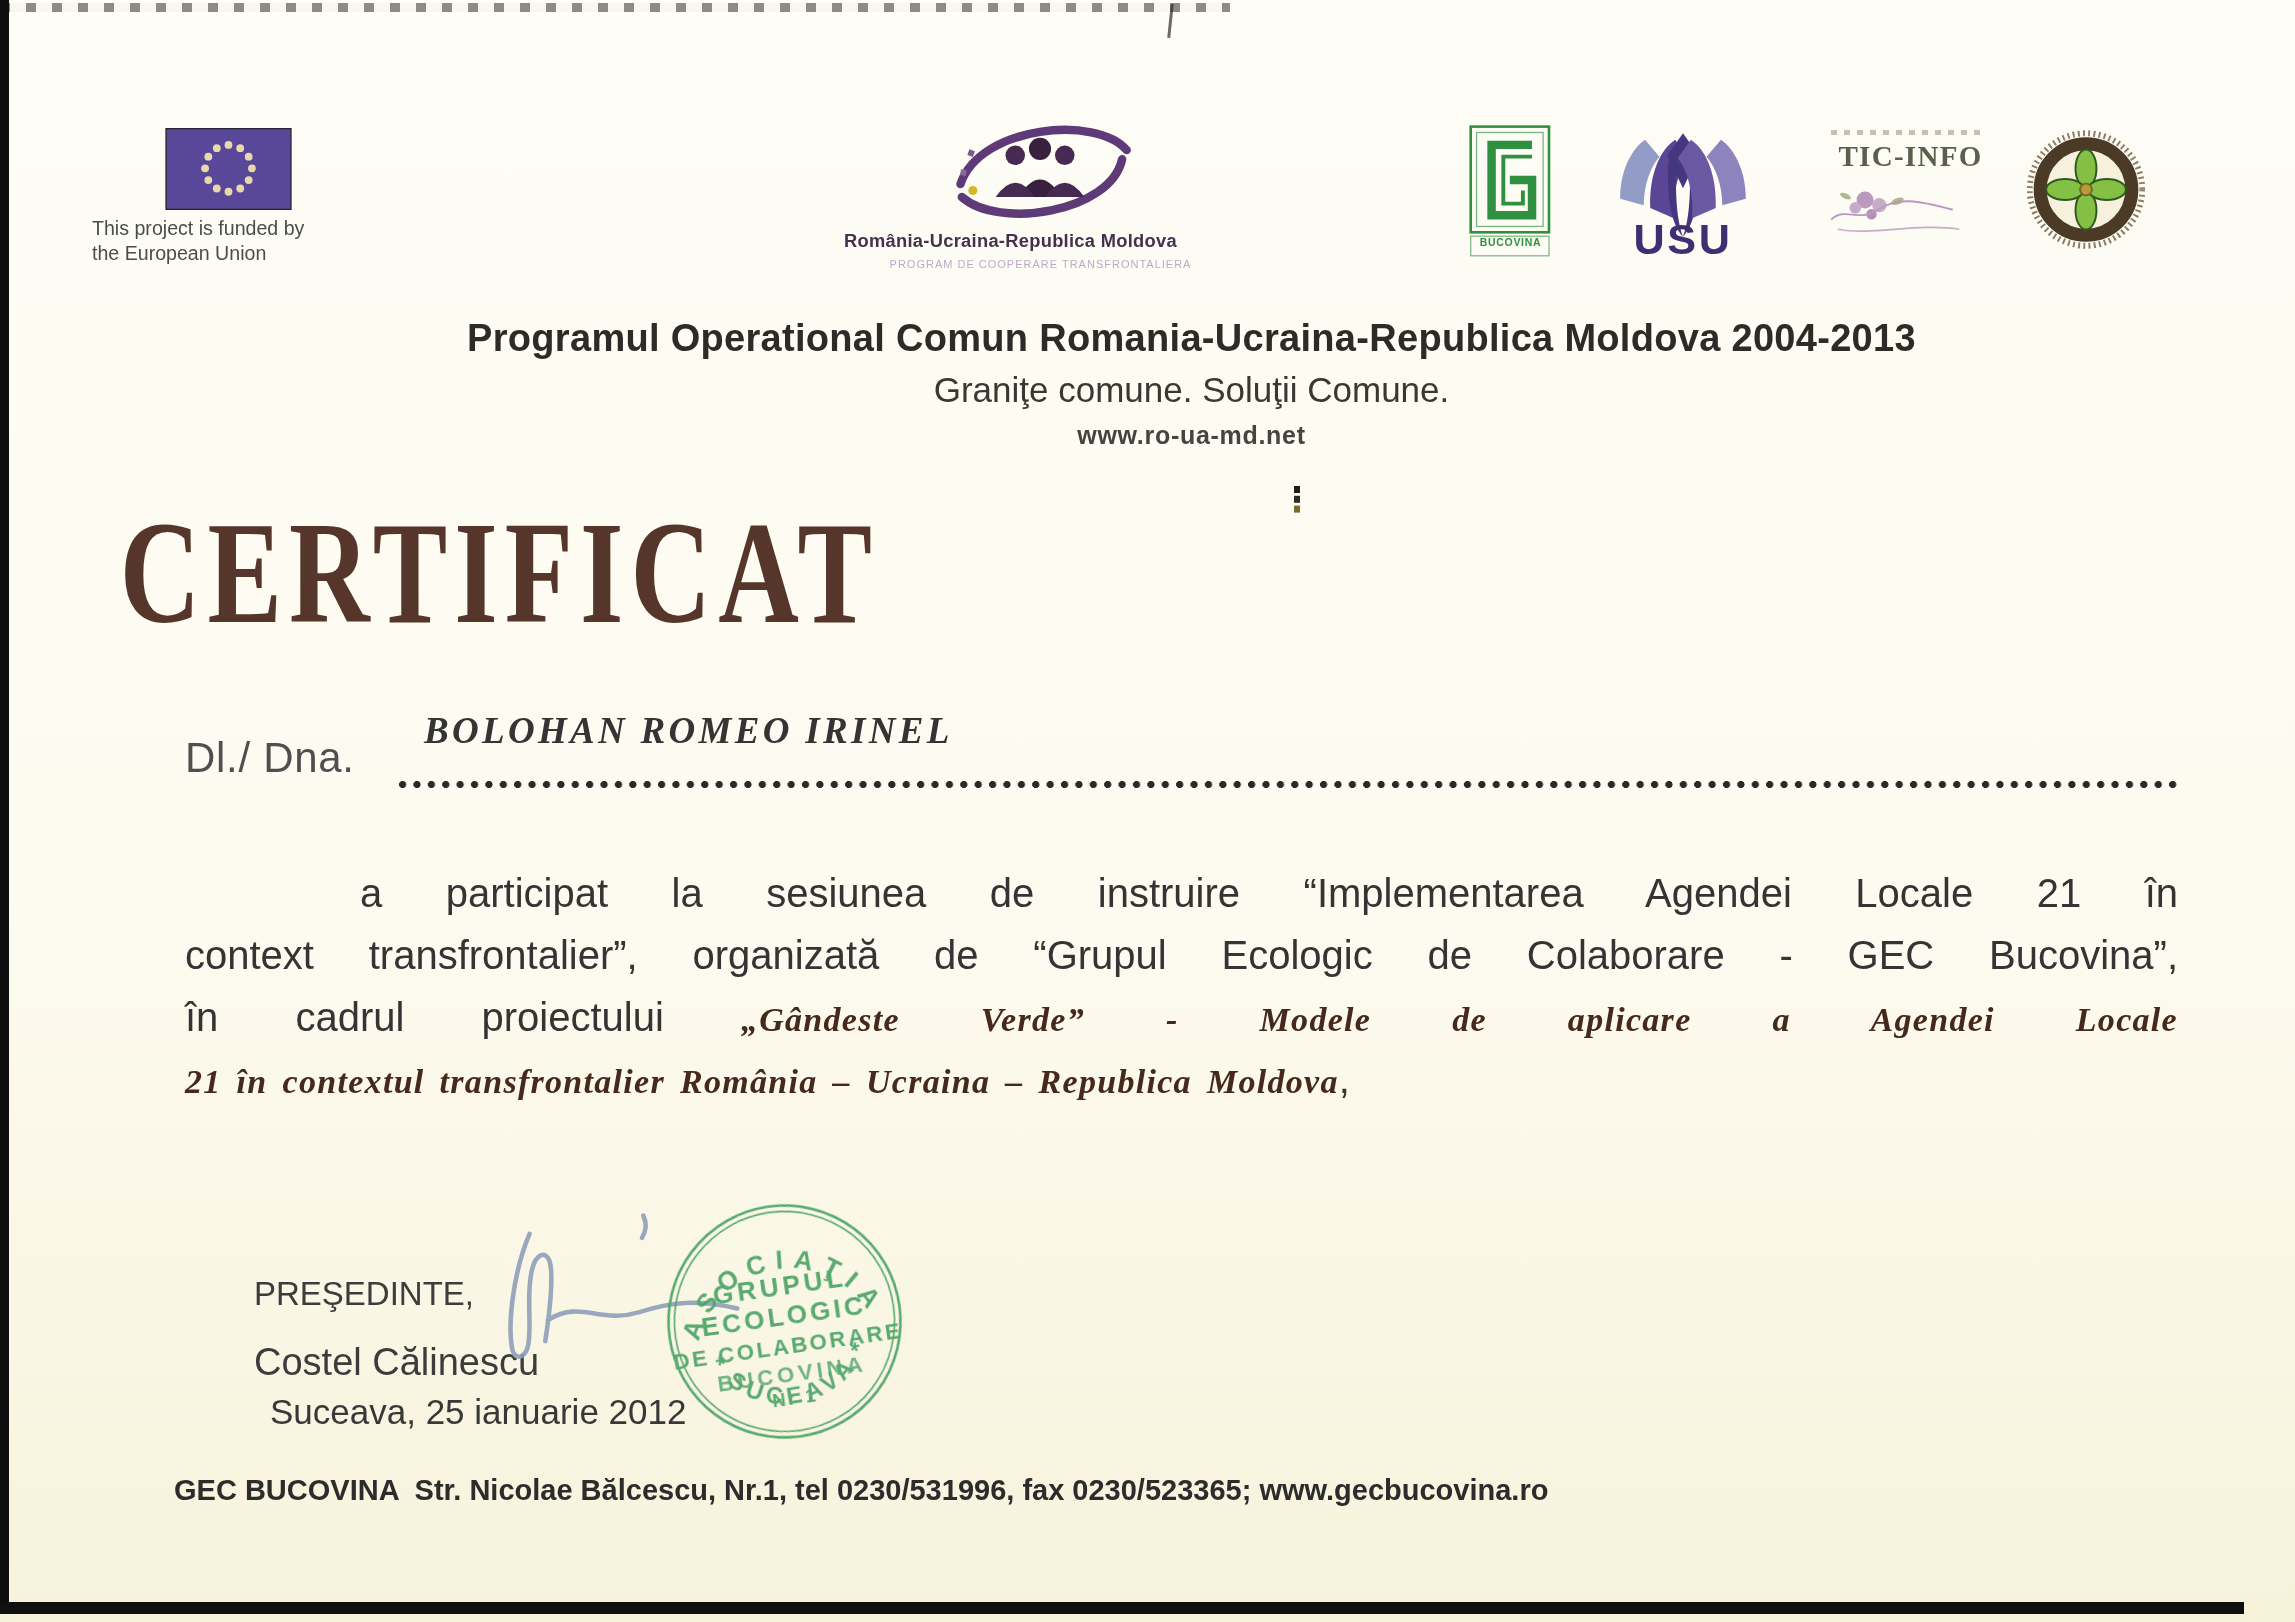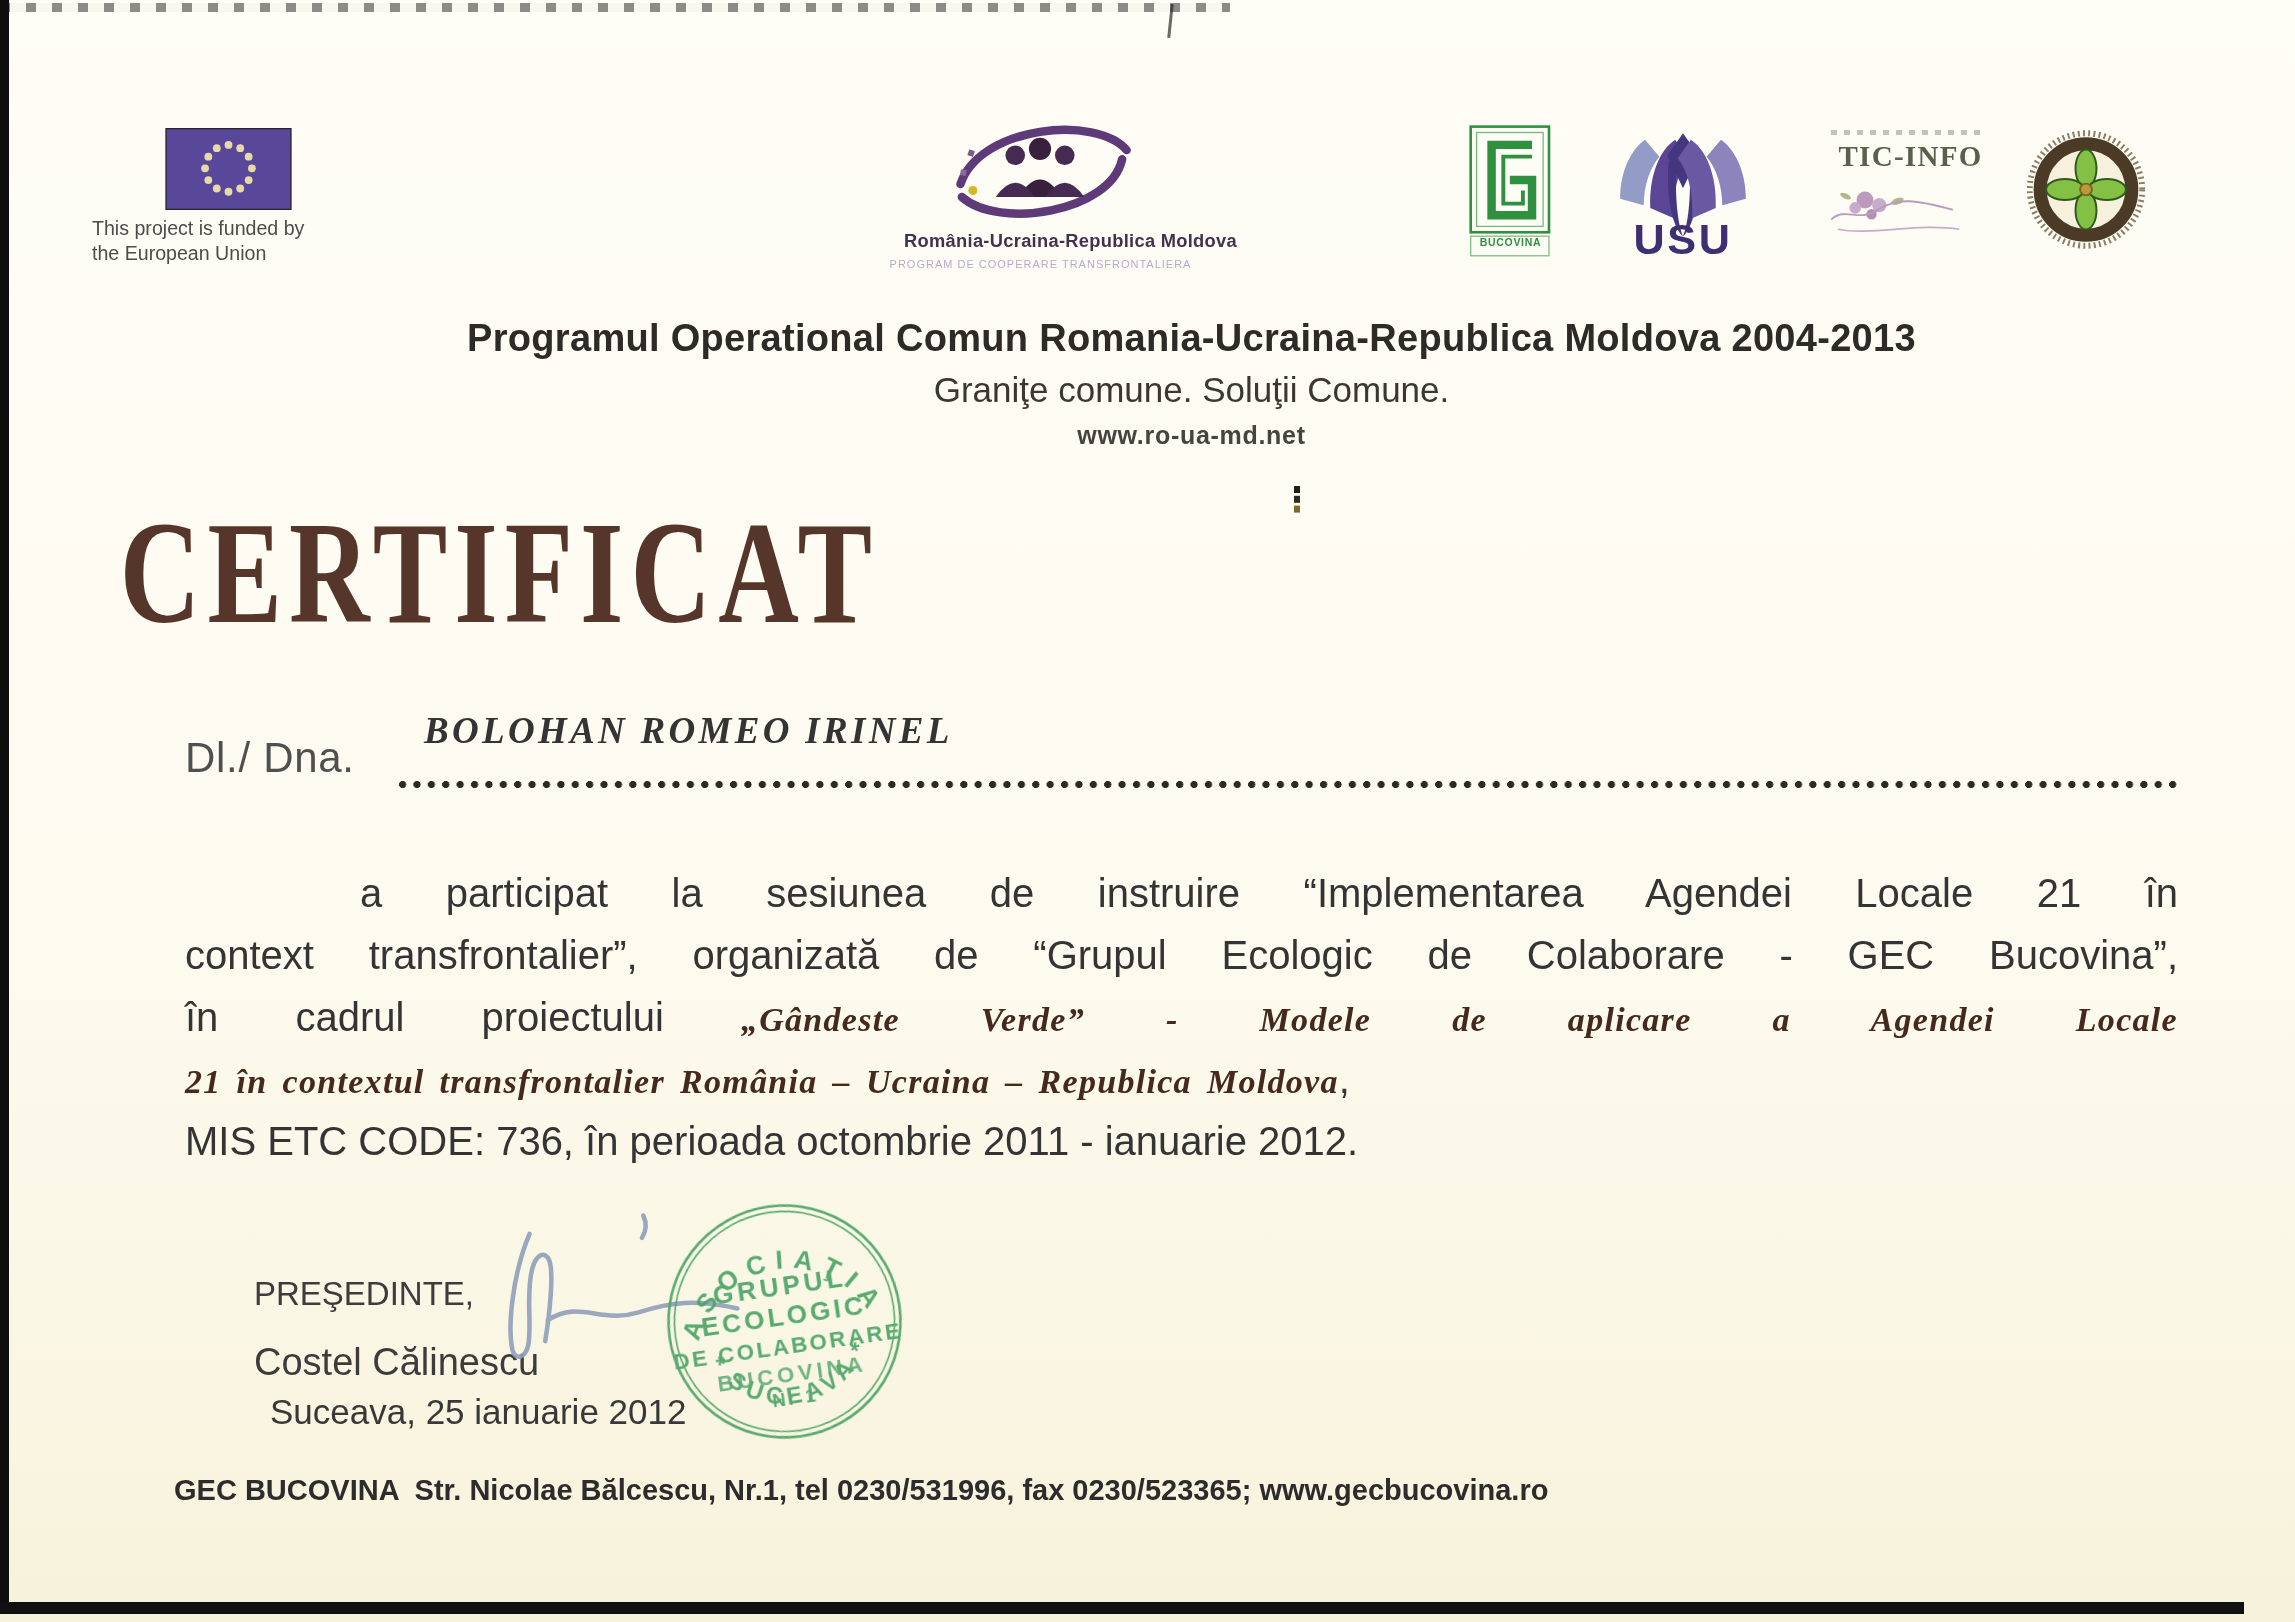--- a/index.html
+++ b/index.html
@@ -11,21 +11,21 @@
   .abs { position:absolute; }
   
   .edge-left  { left:0; top:0; width:9.2px; height:1611px; background:#0e0e0e; }
   .edge-bottom{ left:0; top:1602px; width:2244px; height:11.8px; background:#101010; }
   .edge-top   { left:0; top:2.6px; width:1230px; height:9.2px; opacity:.5;
                 background:repeating-linear-gradient(90deg,#1c1c1c 0 10.5px,rgba(28,28,28,.06) 10.5px 26px); filter:blur(0.7px); }
   .scratch    { left:1169px; top:3.9px; width:2.6px; height:34px; background:#2a2a2a; transform:rotate(6deg); opacity:.7; }
   
   .eu-caption { left:92px; top:216px; width:288px; 
                 font-size:19.6px; line-height:25px; color:#4c4c4c; }
-  .pl-title   { left:844px; top:230px; width:393px; text-align:right; font-size:18.3px;
+  .pl-title   { left:844px; top:230px; width:393px; text-align:left; font-size:18.3px;
                 font-weight:bold; color:#45314e; letter-spacing:0.3px; filter:blur(0.3px); }
   .pl-sub     { left:844px; top:258px; width:393px; text-align:center; font-size:11px;
                 color:#bca9c9; letter-spacing:1px; filter:blur(0.6px); }
   .gec-caption{ left:1468px; top:236px; width:85px; text-align:center; font-size:10.5px;
                 color:#2f9140; letter-spacing:0.7px; filter:blur(0.5px); font-weight:bold; }
   .tic-tiny   { left:1831px; top:130px; width:154px; height:5.2px; opacity:.35;
                 background:repeating-linear-gradient(90deg,#55584a 0 5.9px,transparent 5.9px 13px); filter:blur(0.7px); }
   .tic-label  { left:1806px; top:140px; width:209px; text-align:center;
                 font-family:"Liberation Serif", serif; font-weight:bold; font-size:29px;
                 color:#59604b; letter-spacing:1.3px; filter:blur(0.3px); }
@@ -170,21 +170,20 @@
 
   <div class="abs rec-label">Dl./ Dna.</div>
   <div class="abs rec-name">BOLOHAN ROMEO IRINEL</div>
   <div class="abs dotline"></div>
 
   <div class="abs body-block">
     <div class="bline jline indent">a participat la sesiunea de instruire “Implementarea Agendei Locale 21 în</div>
     <div class="bline jline">context transfrontalier”, organizată de “Grupul Ecologic de Colaborare - GEC Bucovina”,</div>
     <div class="bline jline"><span>în cadrul proiectului </span><span class="bbrown">„Gândeste Verde” - Modele de aplicare a Agendei Locale</span></div>
     <div class="bline"><span class="bbrown">21 în contextul transfrontalier România – Ucraina – Republica Moldova</span><span>,</span></div>
-    <div class="bline">MIS ETC CODE: 736, în perioada octombrie 2011 - ianuarie 2012.</div>
   </div>
 
   <div class="abs pres-role">PREŞEDINTE,</div>
   <div class="abs pres-name">Costel Călinescu</div>
 
   <svg class="abs sig-svg" width="308" height="183" viewBox="0 0 470 280">
     <g fill="none" stroke="#8fa0ba" stroke-width="7" stroke-linecap="round">
       <path d="M 118,58 C 92,120 84,200 92,236 C 96,252 112,248 116,228 C 122,196 112,150 122,112 C 128,88 142,84 148,98 C 156,118 148,185 142,222"></path>
       <path d="M 146,190 C 195,158 225,196 285,178 C 335,162 372,158 436,172"></path>
       <path d="M 292,30 C 298,42 296,54 290,64"></path>

